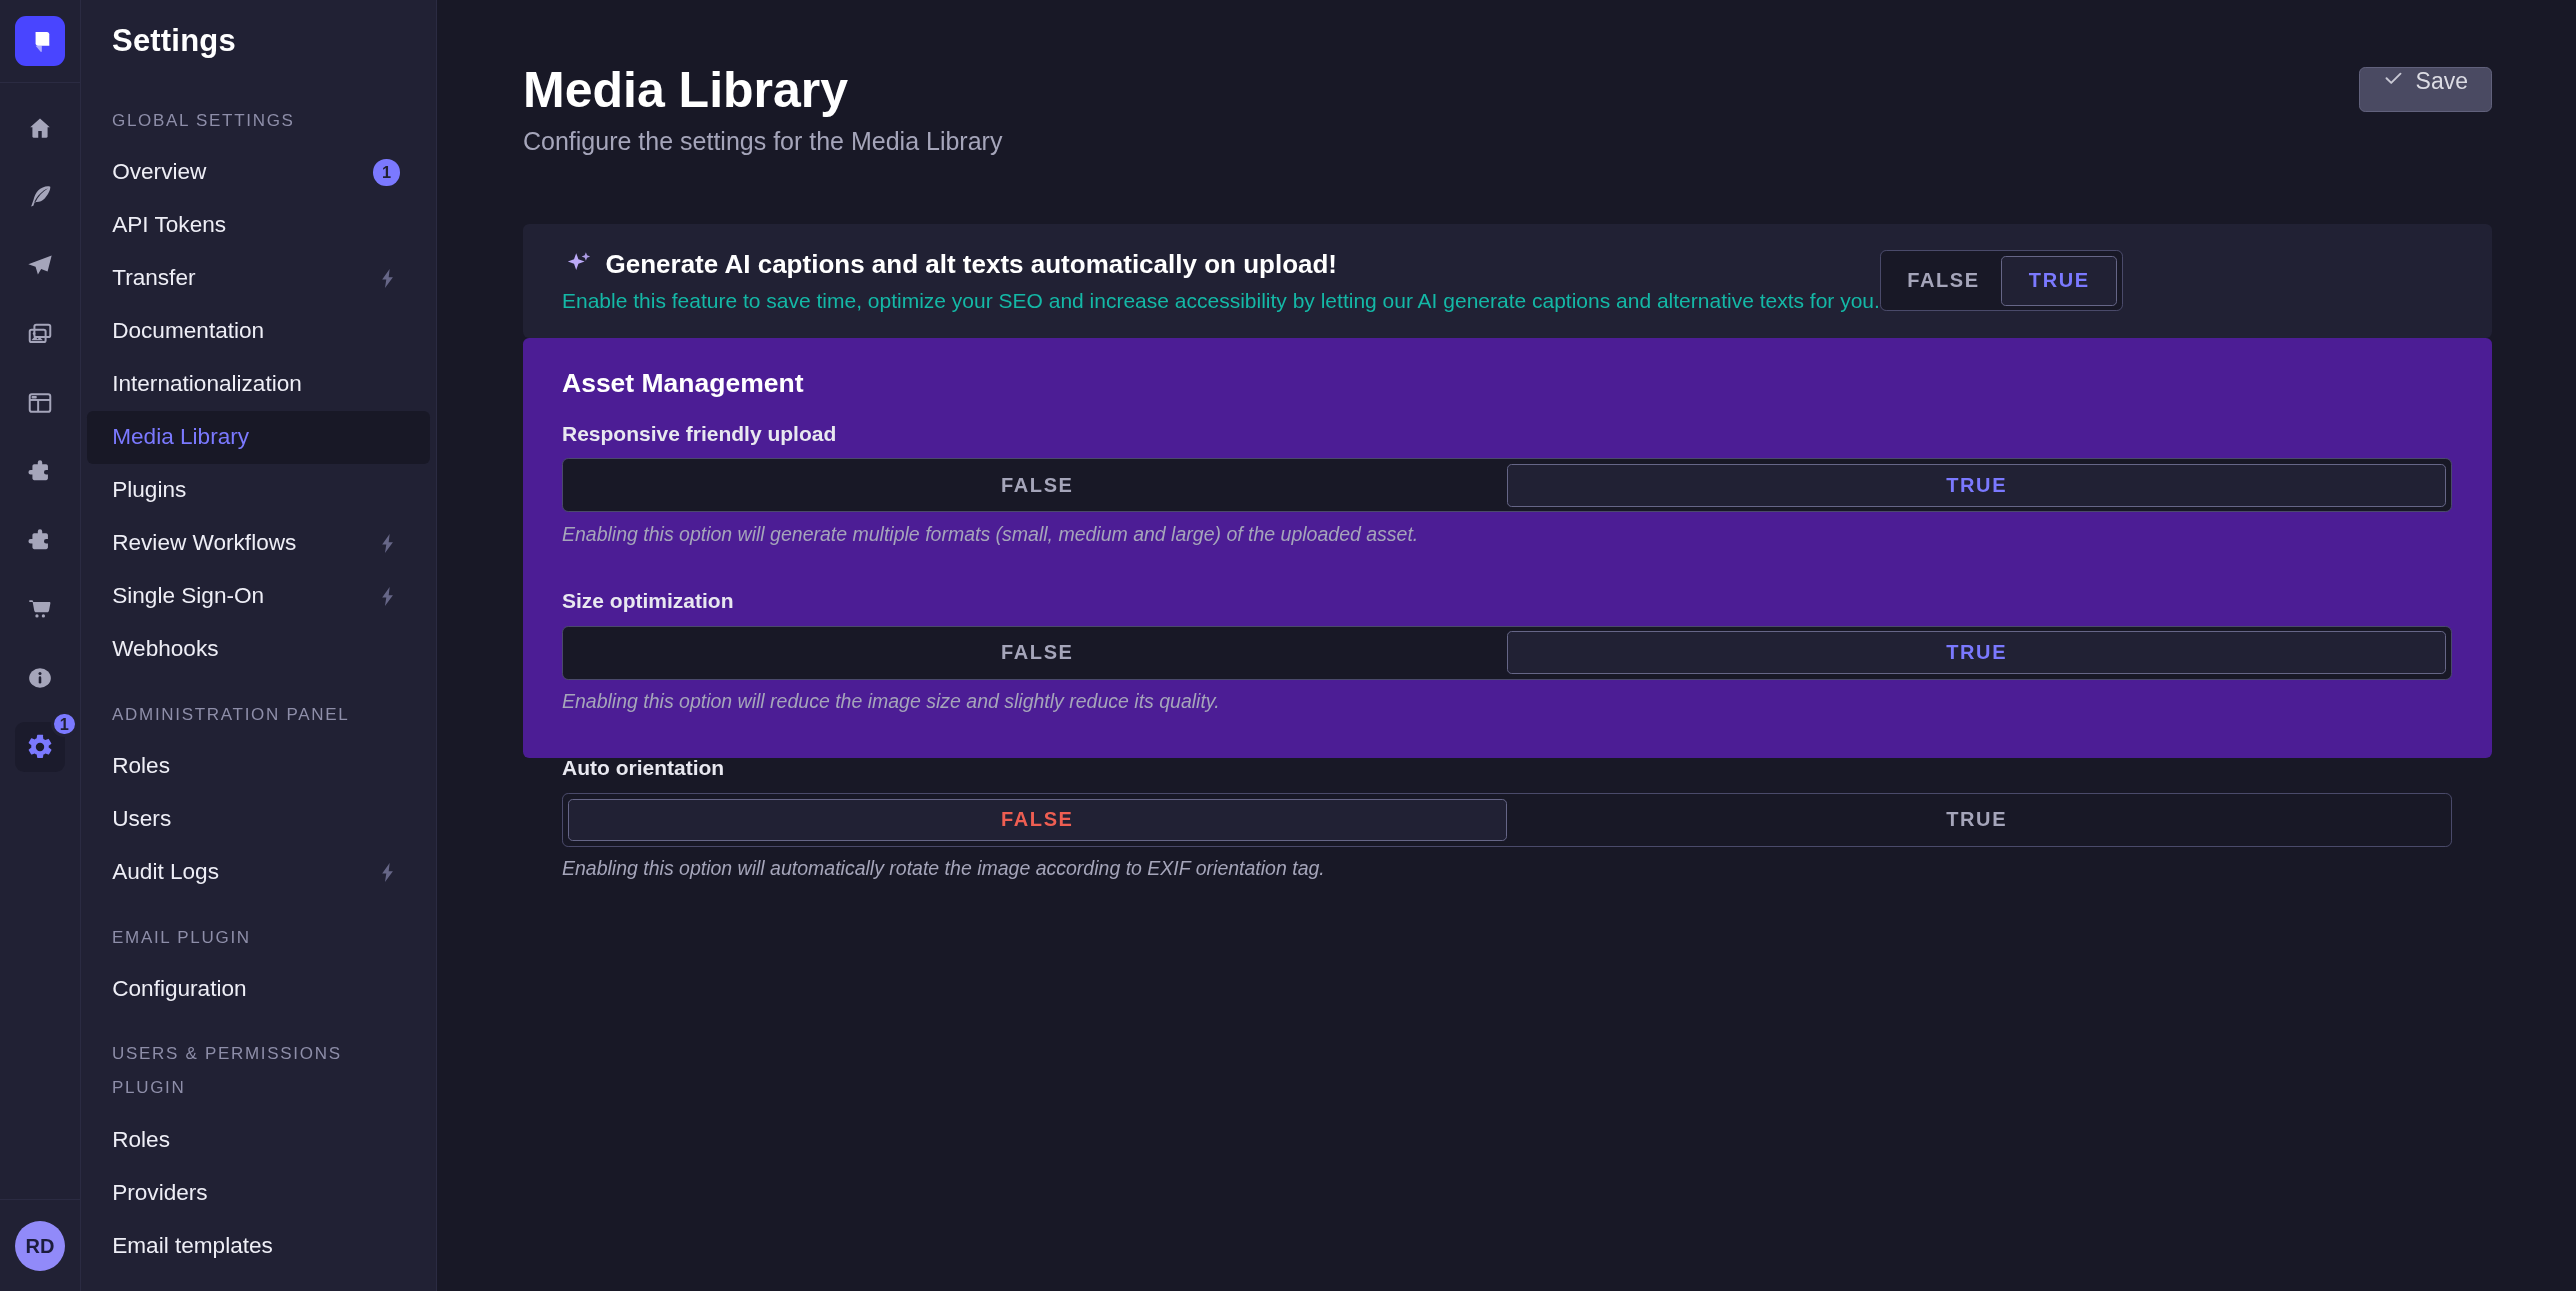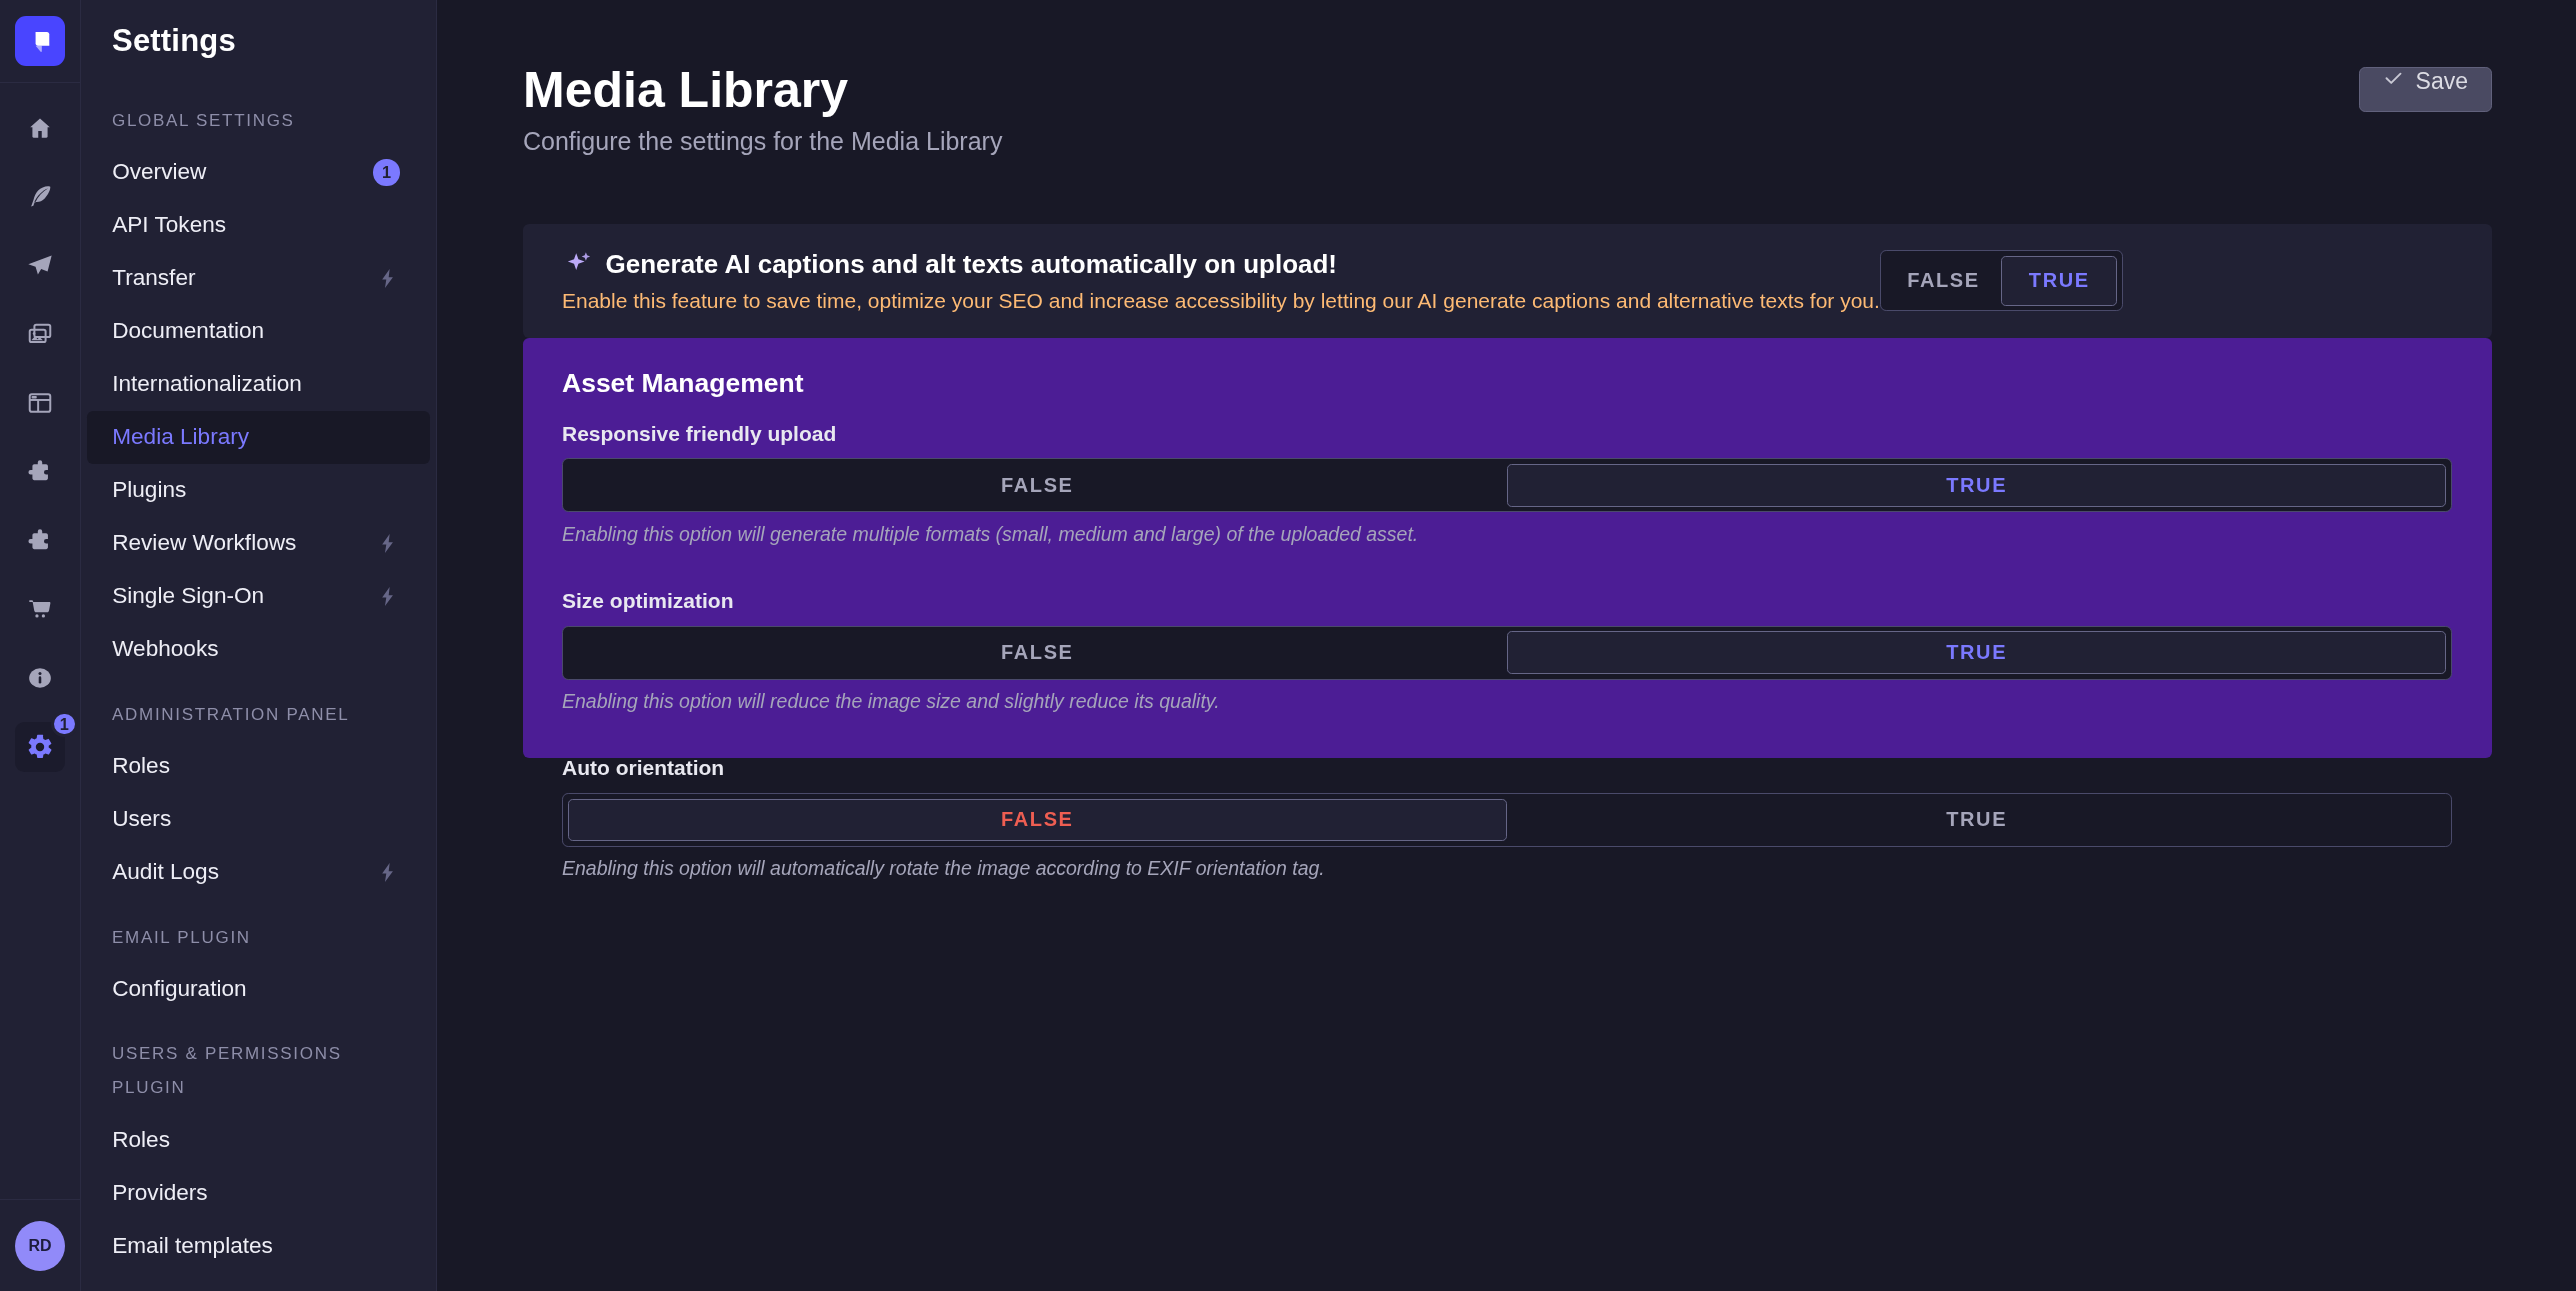--- a/index.html
+++ b/index.html
@@ -39,21 +39,21 @@
     background:#7b79ff; color:#212134; font-size:16.3px; font-weight:bold;
     display:flex; align-items:center; justify-content:center;
     border:3.9px solid #212134;
   }
   .rail-bottom {
     position:absolute; bottom:0; left:0; width:100%; height:93px;
     border-top:0.8px solid #2b2b42; display:flex; align-items:center; justify-content:center;
   }
   .avatar {
     width:50px; height:50px; border-radius:50%;
-    background:#918af9; color:#1c1c3c; font-weight:bold; font-size:16px;
+    background:#918af9; color:#1c1c3c; font-weight:bold; font-size:20px;
     display:flex; align-items:center; justify-content:center; cursor:pointer;
   }
 
   
   .subnav { width:356px; flex:none; background:#212134; border-right:0.8px solid #2b2b42; overflow:hidden; }
   .subnav-header { height:82px; display:flex; align-items:center; padding:0 31px; }
   .subnav-header h1 { margin:0; font-size:31px; font-weight:bold; color:#ffffff; letter-spacing:0.2px; }
   .section-label {
     margin:22px 0 7.8px; padding:0 31px; line-height:34px;
     font-size:17px; font-weight:normal; letter-spacing:1.7px; color:#8e8ea9;
@@ -85,21 +85,21 @@
   .save-btn svg { width:21px; height:21px; color:#c8c8d4; }
 
   .banner {
     margin-top:67px; height:114px; background:#212134; border-radius:6.2px;
     display:flex; align-items:center; justify-content:flex-start;
     padding:0 40px 0 39px;
   }
   .banner-title-row { display:flex; align-items:center; gap:12.5px; }
   .banner-title-row svg { width:31px; height:31px; flex:none; }
   .banner-title { margin:0; font-size:26px; font-weight:600; color:#ffffff; }
-  .banner-desc { margin:8.6px 0 0; font-size:21px; color:#fdba74; }
+  .banner-desc { margin:8.6px 0 0; font-size:21px; color:#14b8a6; }
 
   .toggle {
     display:flex; background:#181826; border:0.8px solid #4a4a6a;
     border-radius:6.2px; padding:4.7px;
   }
   .seg {
     flex:1; display:flex; align-items:center; justify-content:center;
     background:transparent; border:0.8px solid transparent; border-radius:4.7px;
     font-family:inherit; font-size:20px; font-weight:bold; letter-spacing:1.6px;
     color:#a5a5ba; cursor:pointer; padding:0;

